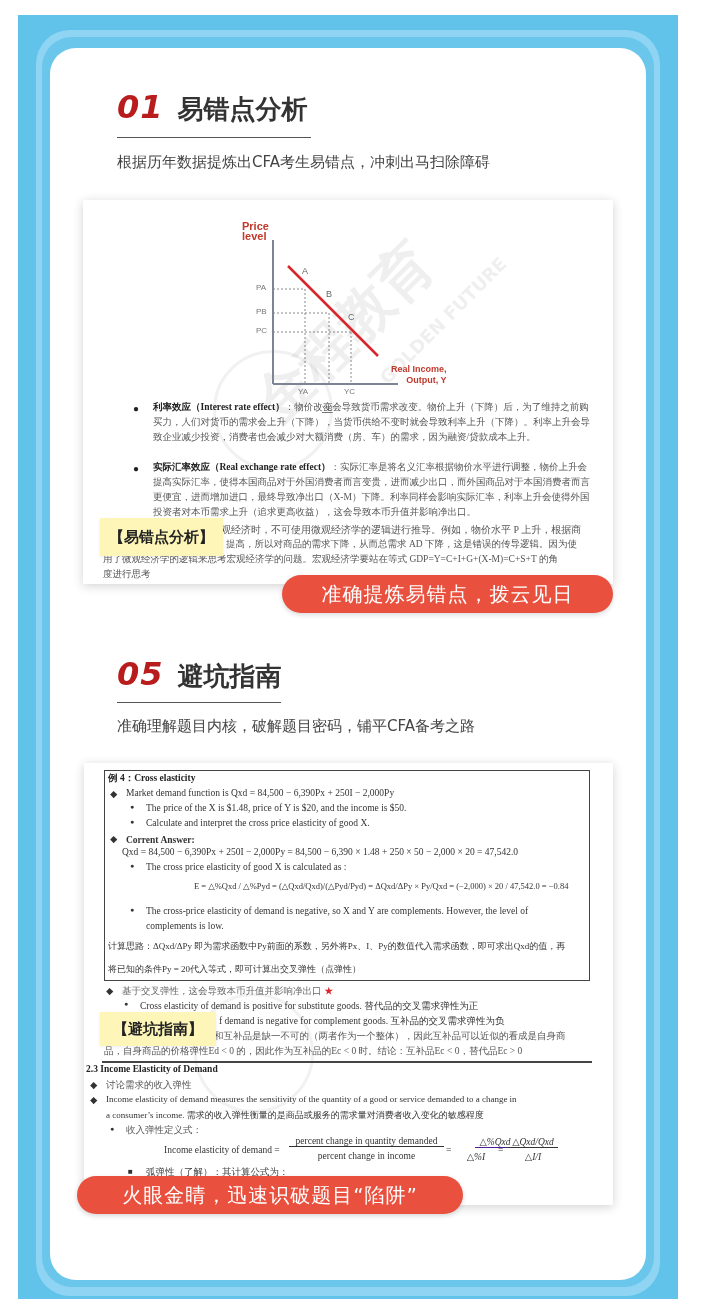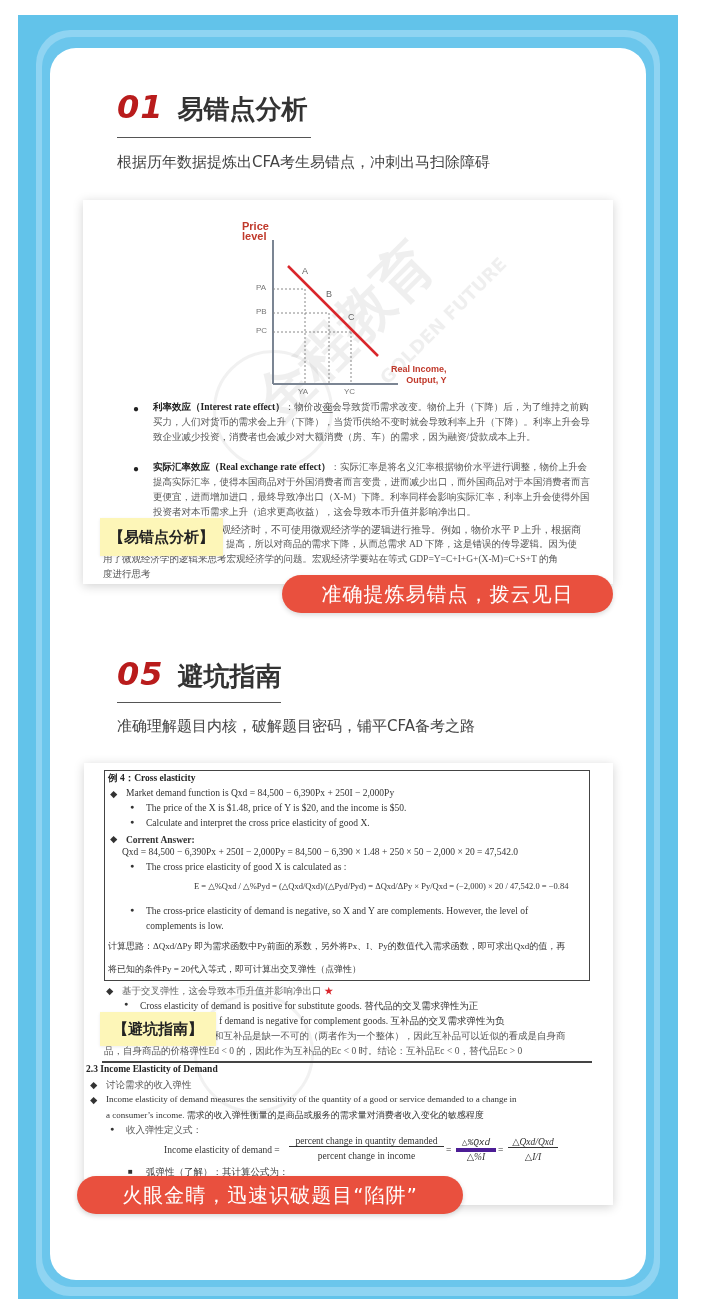--- a/index.html
+++ b/index.html
@@ -189,21 +189,21 @@
   <div class="line" style="left:6px; top:331px;">◆</div>
   <div class="line" style="left:22px; top:331px; font-size:9px;">Income elasticity of demand measures the sensitivity of the quantity of a good or service demanded to a change in</div>
   <div class="line" style="left:22px; top:346px; font-size:9px;">a consumer’s income. 需求的收入弹性衡量的是商品或服务的需求量对消费者收入变化的敏感程度</div>
   <div class="line" style="left:26px; top:362px; font-size:7px;">●</div>
   <div class="line" style="left:42px; top:361px; color:#555;">收入弹性定义式：</div>
 
   <div class="line" style="left:80px; top:382px;">Income elasticity of demand =</div>
   <div class="line" style="left:205px; top:373px; text-align:center; width:155px; border-bottom:1px solid #333;">percent change in quantity demanded</div>
   <div class="line" style="left:205px; top:388px; text-align:center; width:155px;">percent change in income</div>
   <div class="line" style="left:362px; top:382px;">=</div>
-  <div class="line mathc" style="left:372px; top:373px; width:40px; text-align:center; border-bottom:4px solid #4c1d95;font-family:Liberation Mono, monospace;">△%Qxd</div>
+  <div class="line mathc" style="left:391px; top:373px; width:40px; text-align:center; border-bottom:1px solid #4c1d95;">△%Qxd</div>
   <div class="line mathc" style="left:372px; top:388px; width:40px; text-align:center;">△%I</div>
   <div class="line" style="left:414px; top:382px;">=</div>
   <div class="line mathc" style="left:424px; top:373px; width:50px; text-align:center; border-bottom:1px solid #333;">△Qxd/Qxd</div>
   <div class="line mathc" style="left:424px; top:388px; width:50px; text-align:center;">△I/I</div>
 
   <div class="line" style="left:44px; top:404px; font-size:8px;">■</div>
   <div class="line" style="left:62px; top:403px; color:#444;">弧弹性（了解）：其计算公式为：</div>
   <div class="line" style="left:300px; top:420px; text-decoration:underline;">[2]</div>
 </div>
 

